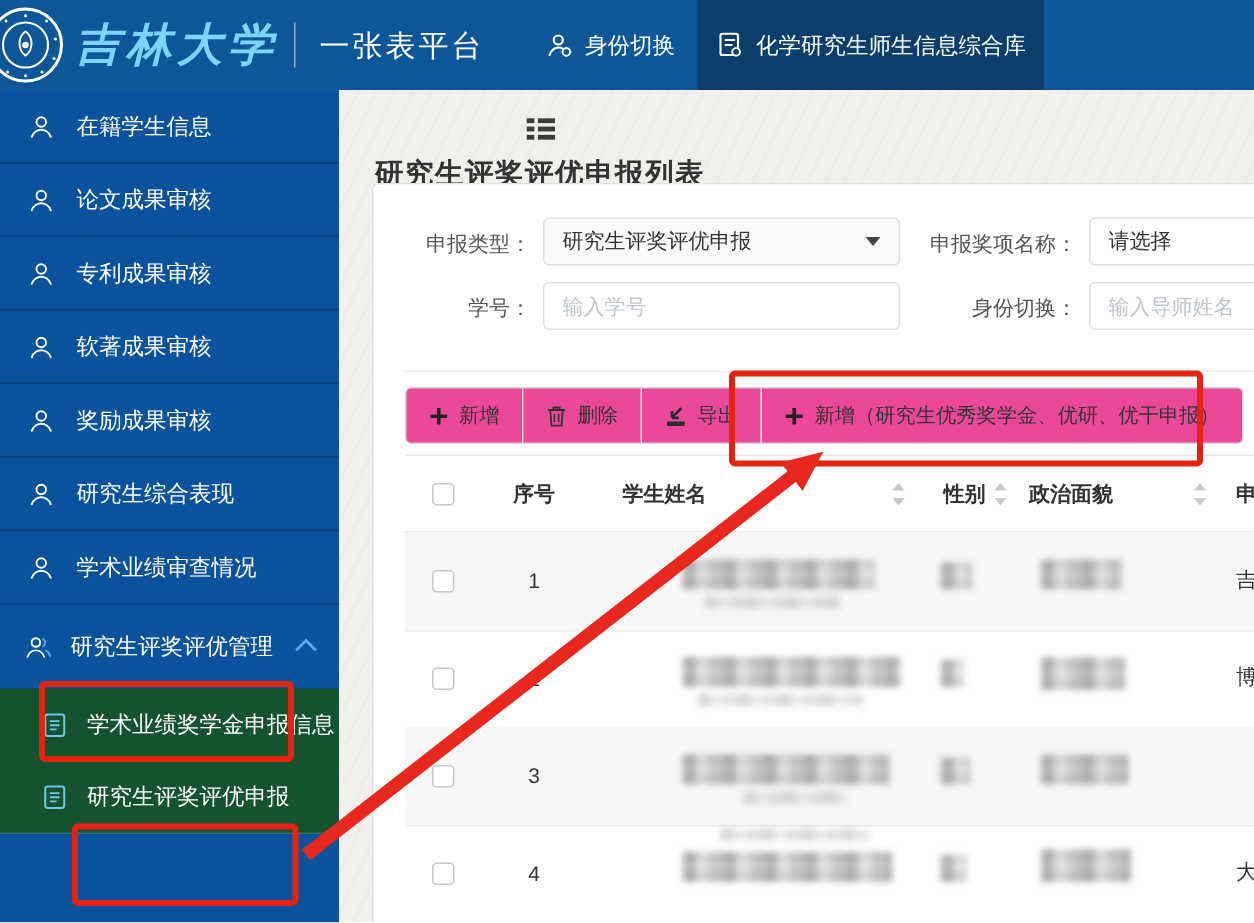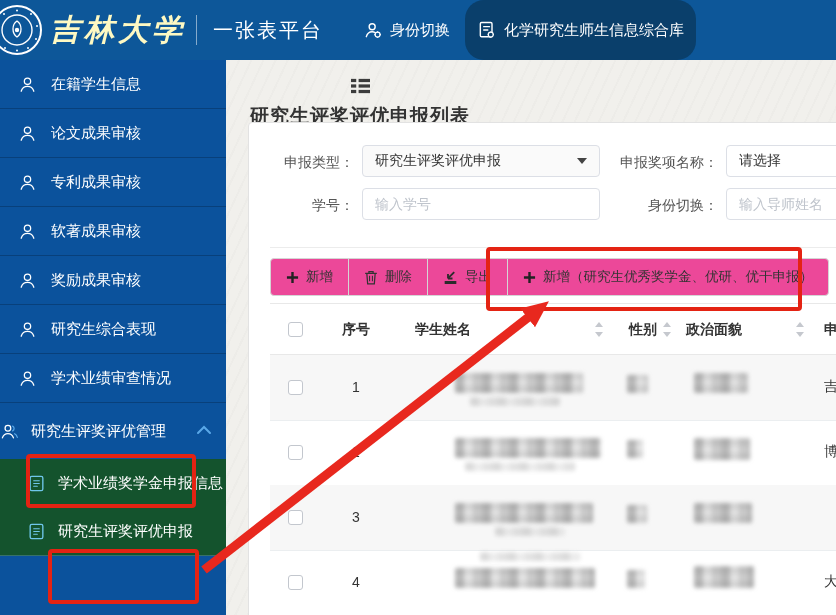--- a/index.html
+++ b/index.html
@@ -2,35 +2,35 @@
 <html><head>
 <meta charset="utf-8">
 <style>
   html,body{margin:0;padding:0;}
   body{font-family:"Liberation Sans",sans-serif;}
   #app{position:relative;width:836px;height:615px;overflow:hidden;background:#f1f0ec;}
 
   
   .topbar{position:absolute;left:0;top:0;width:836px;height:60px;background:#0d5799;z-index:5;}
   .seal{position:absolute;left:-9px;top:4px;width:52px;height:52px;}
-  .brand{position:absolute;left:50px;top:10px;color:#fef9c3;font-size:30px;font-weight:bold;
+  .brand{position:absolute;left:50px;top:10px;color:#7dd3fc;font-size:30px;font-weight:bold;
          font-family:Liberation Sans, sans-serif;font-style:italic;letter-spacing:4px;white-space:nowrap;}
   .brand-sep{position:absolute;left:196px;top:15px;height:30px;border-left:1px solid rgba(255,255,255,.5);}
   .platform{position:absolute;left:213px;top:17px;color:#fff;font-size:20px;letter-spacing:2px;white-space:nowrap;}
   .top-item{position:absolute;top:0;height:60px;display:flex;align-items:center;gap:7px;color:#fff;font-size:15px;cursor:pointer;white-space:nowrap;}
   .identity{left:363px;}
-  .apptab{left:465px;width:231px;justify-content:center;background:#0a3f6b;border-radius:19px;}
+  .apptab{left:465px;width:231px;justify-content:center;background:#0a3f6b;}
 
   
   .sidebar{position:absolute;left:0;top:60px;width:226px;height:555px;background:#0b529c;color:#fff;z-index:4;}
   .sb-header{height:50px;display:flex;align-items:center;justify-content:space-between;
              padding:0 14px 0 16px;color:#cfe0f2;font-size:15px;border-bottom:1px solid rgba(4,42,84,.55);}
   .sb-item{height:48px;display:flex;align-items:center;gap:14px;padding-left:18px;font-size:15px;
            border-bottom:1px solid rgba(4,42,84,.45);cursor:pointer;white-space:nowrap;}
-  .sb-group{height:56px;display:flex;align-items:center;gap:12px;font-size:15px;cursor:pointer;position:relative;}
+  .sb-group{height:56px;display:flex;align-items:center;gap:12px;padding-left:16px;font-size:15px;cursor:pointer;position:relative;}
   .sb-group .chev{position:absolute;right:14px;top:21px;}
   .submenu{background:#14532d;}
   .sub-item{height:48px;display:flex;align-items:center;gap:12px;padding-left:27px;font-size:15px;cursor:pointer;white-space:nowrap;}
   .sub-item.last{border-bottom:1px solid rgba(120,170,215,.35);}
   .icon16{width:19px;height:19px;flex:0 0 auto;}
   .icon18{width:20px;height:20px;flex:0 0 auto;}
 
   
   .main-title{position:absolute;left:250px;top:78px;display:flex;align-items:center;gap:9px;z-index:1;flex-direction:column;}
   .main-title span{font-size:19px;font-weight:700;color:#333;letter-spacing:1px;}

